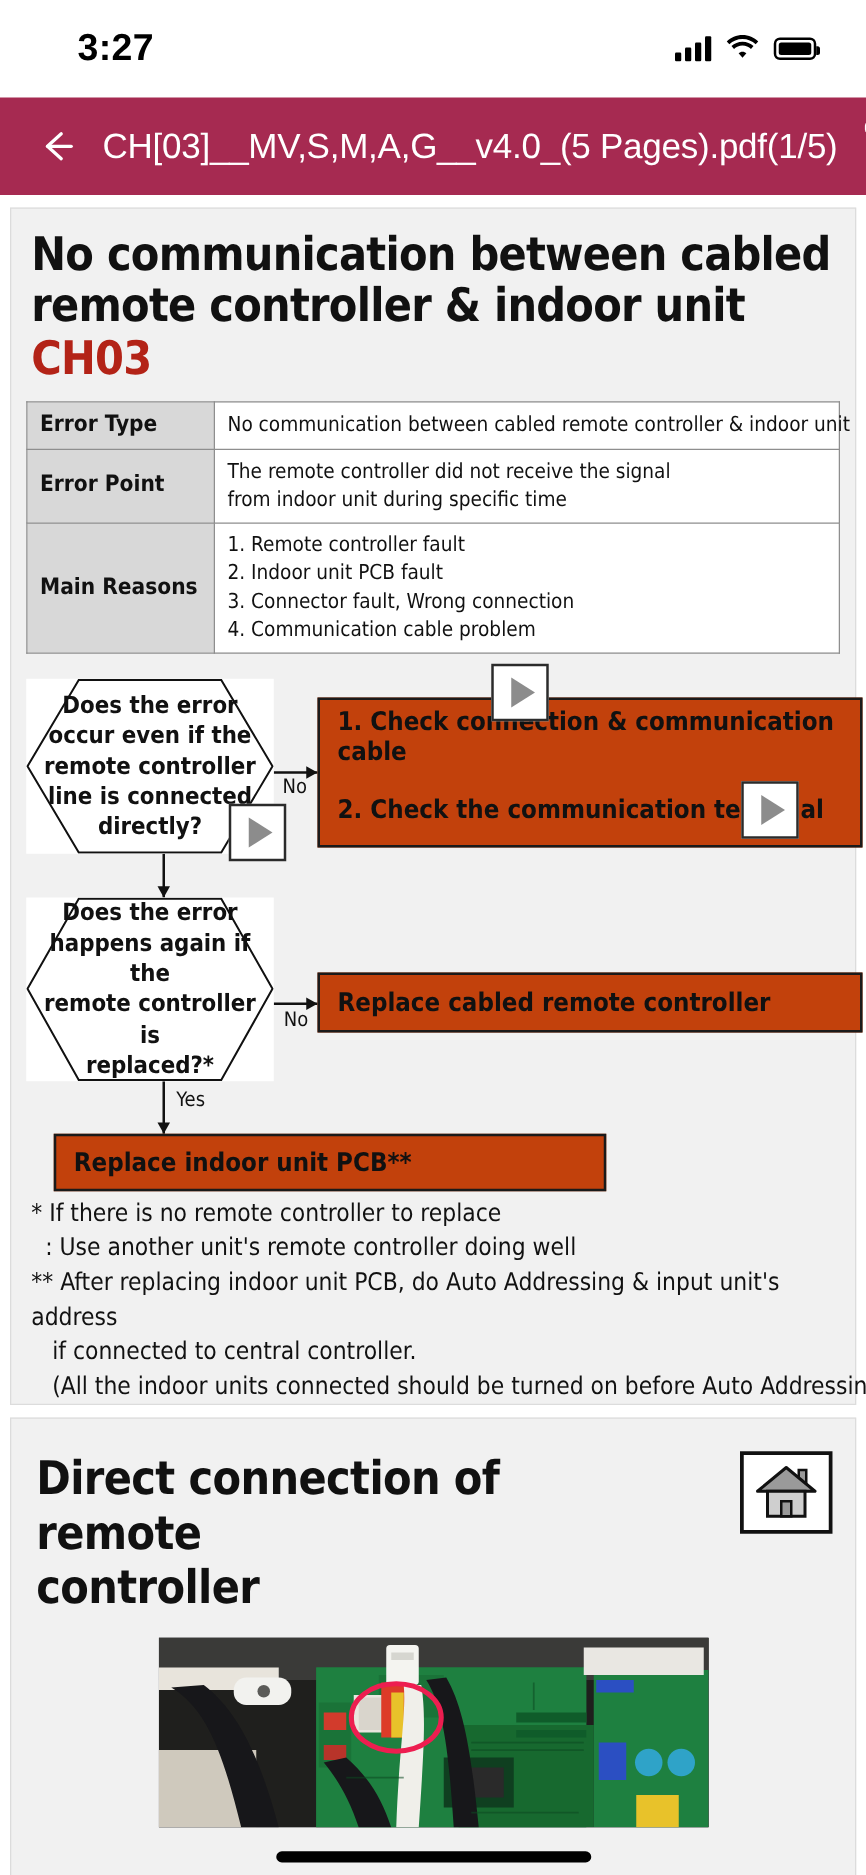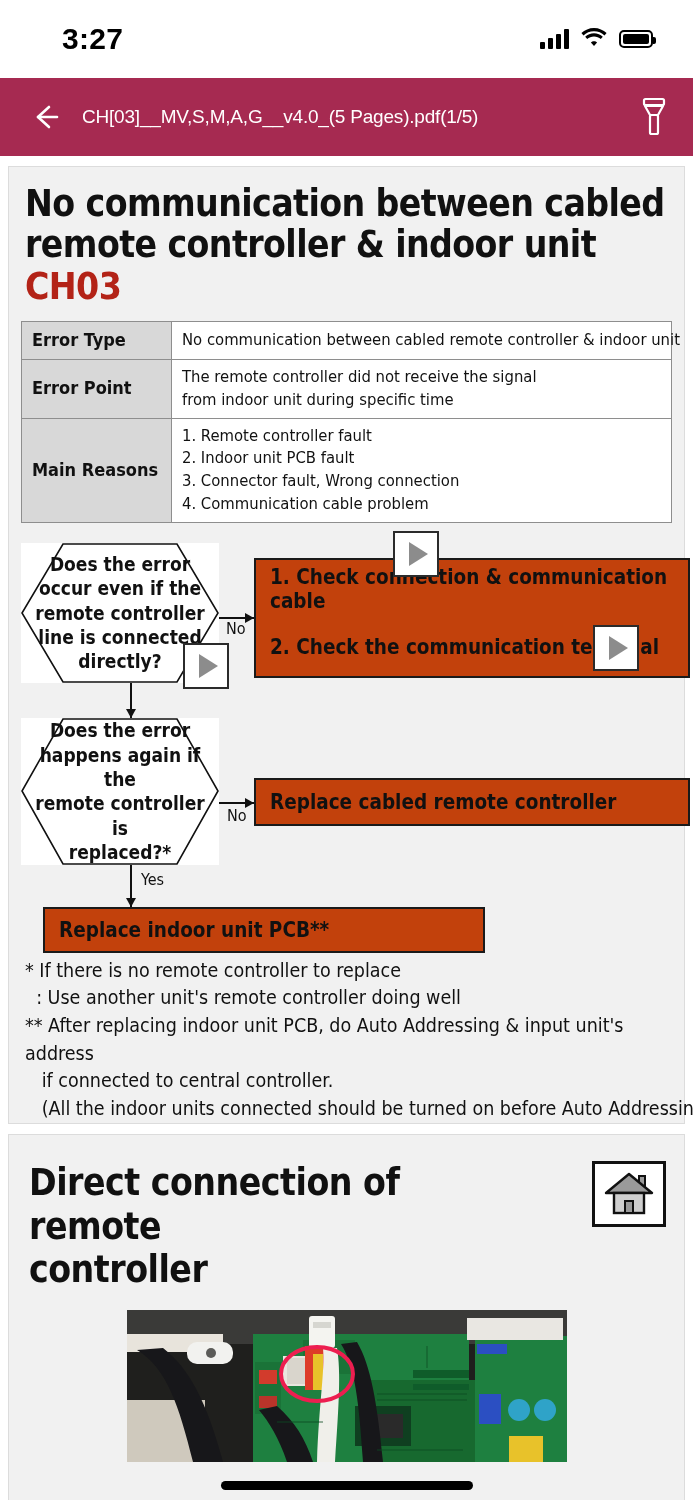--- a/index.html
+++ b/index.html
@@ -42,21 +42,21 @@
     height: 78px;
     background: #A62A51;
     display: flex; align-items: center;
     padding: 0 22px 0 26px;
     gap: 16px;
   }
   .back-btn { width: 40px; height: 40px; flex: 0 0 auto; }
   .appbar-title {
     flex: 1 1 auto;
     color: #ffffff;
-    font-size: 19px;
+    font-size: 28px;
     font-weight: 400;
     white-space: nowrap;
     letter-spacing: -0.2px;
   }
   .torch-btn { width: 34px; height: 42px; flex: 0 0 auto; }
   
   .viewer { background: #ffffff; height: 1428px; overflow: hidden; }
   .page {
     background: #F1F1F1;
     border: 1px solid #DCDCDC;

